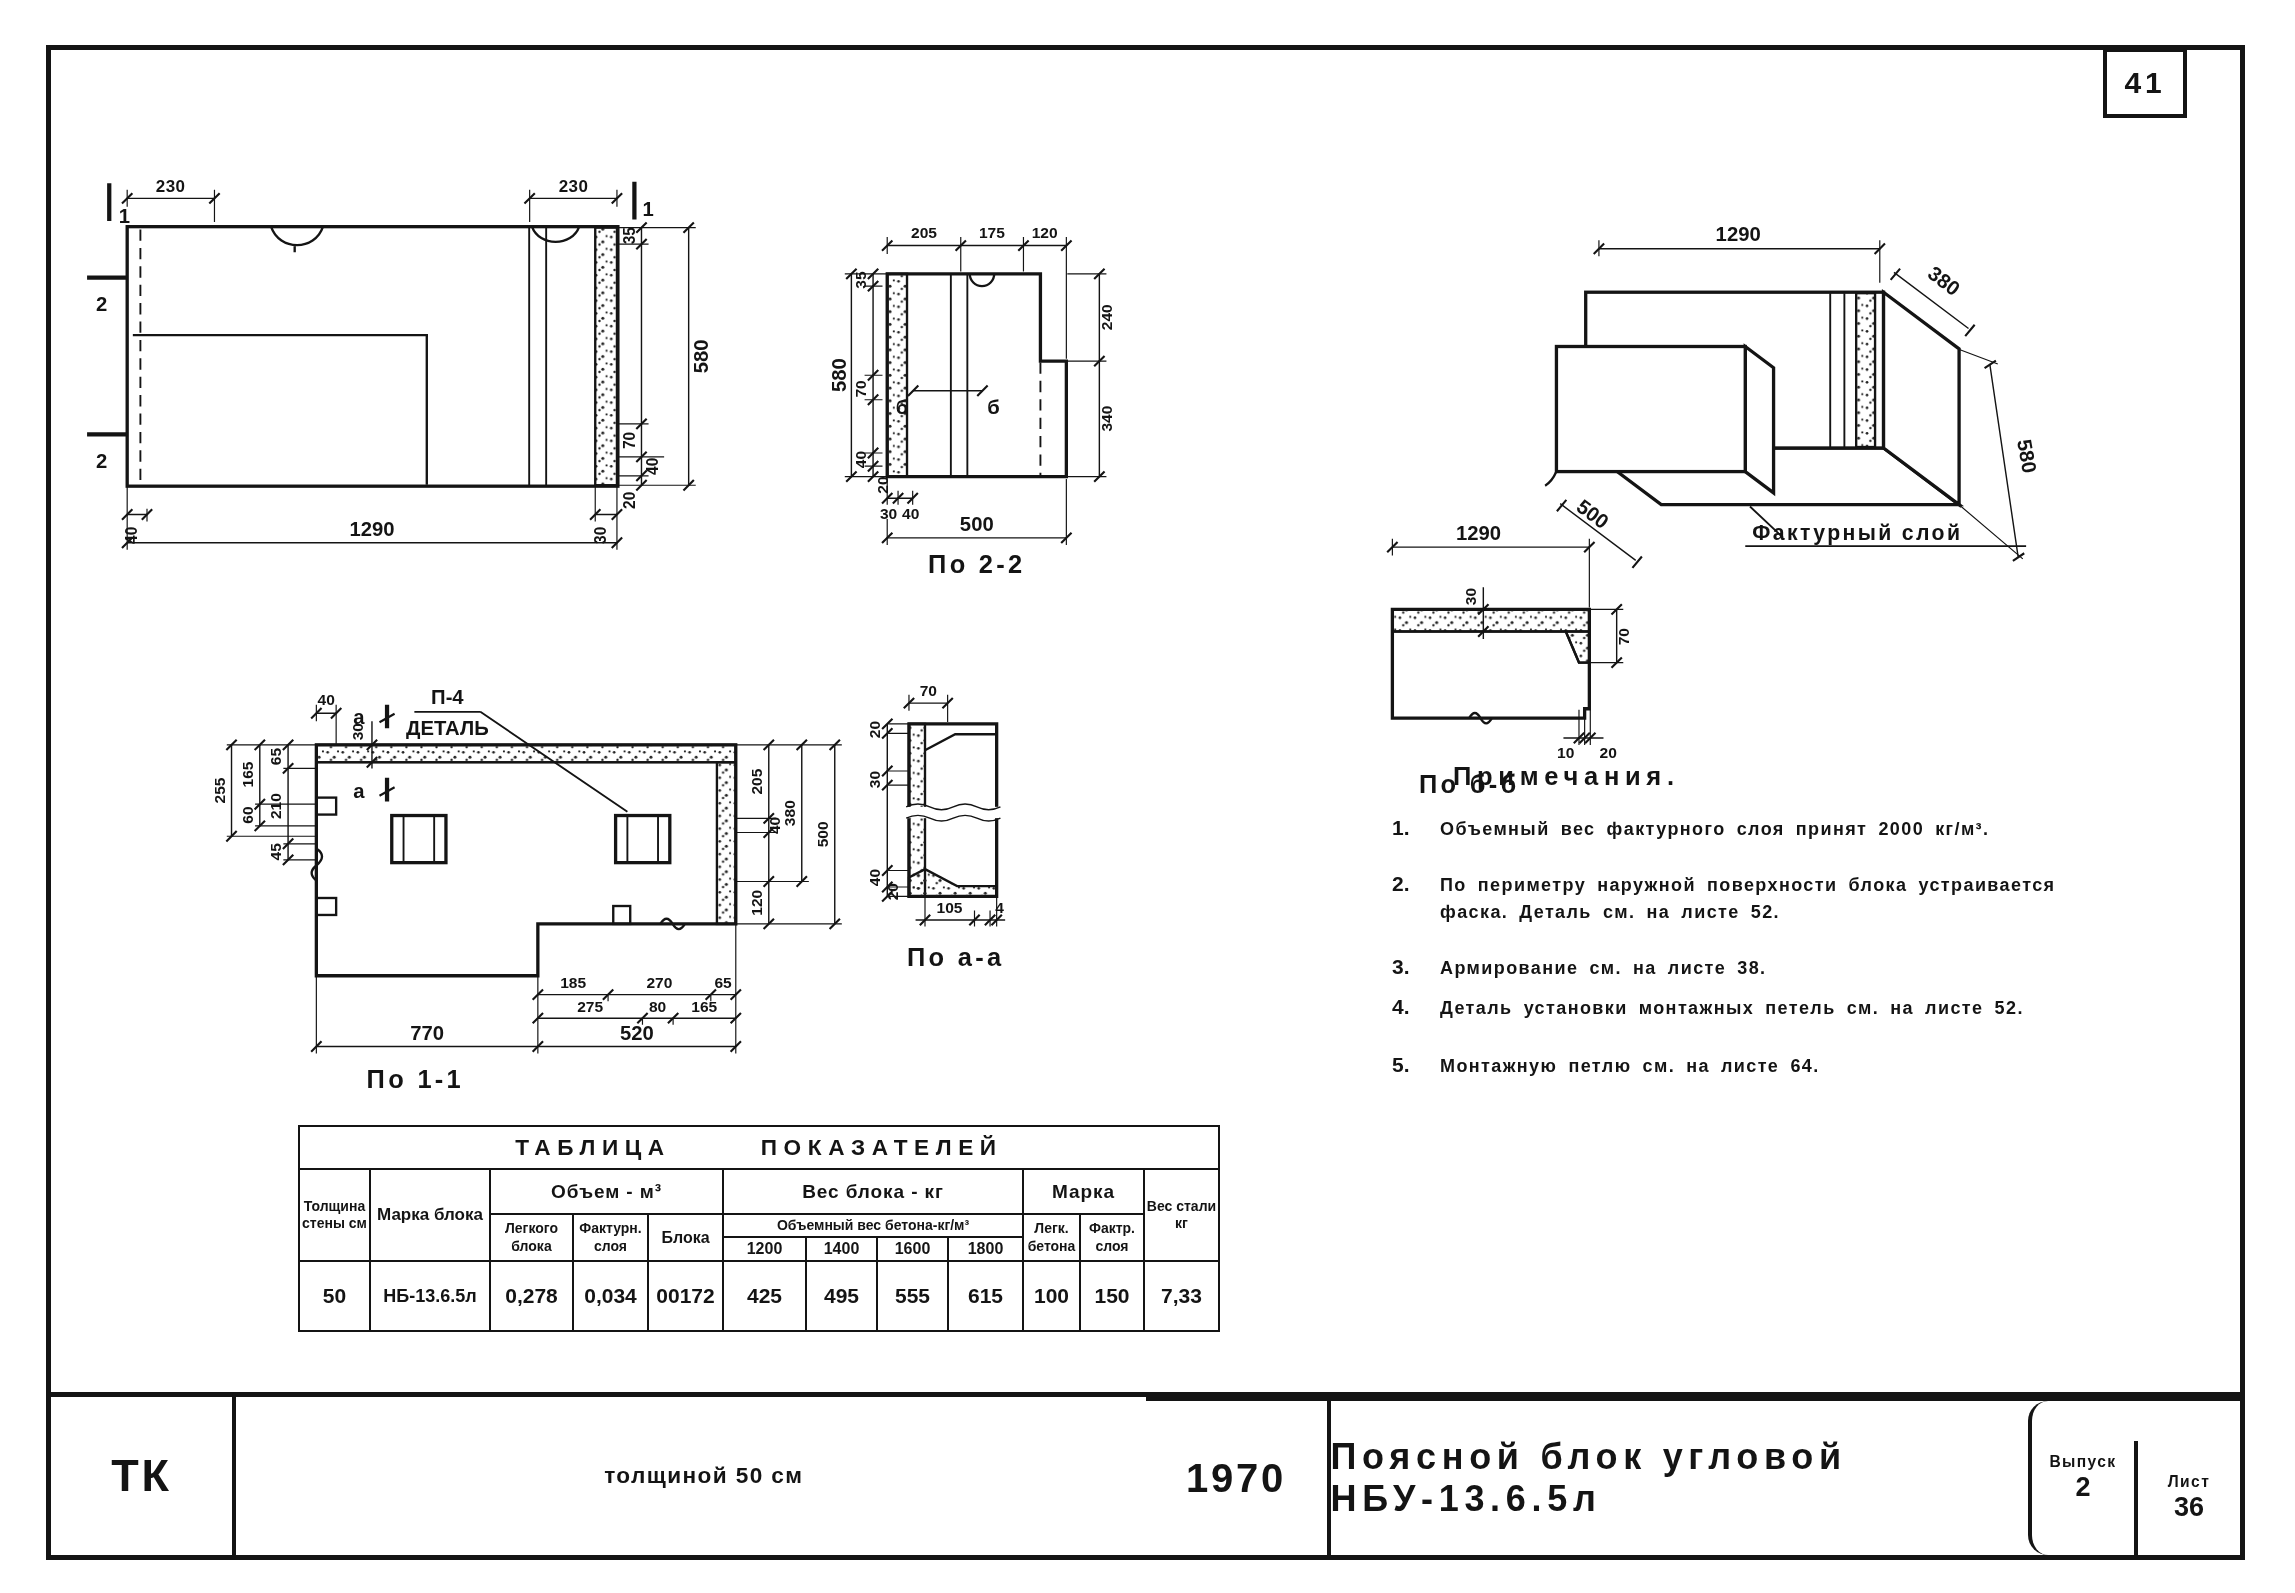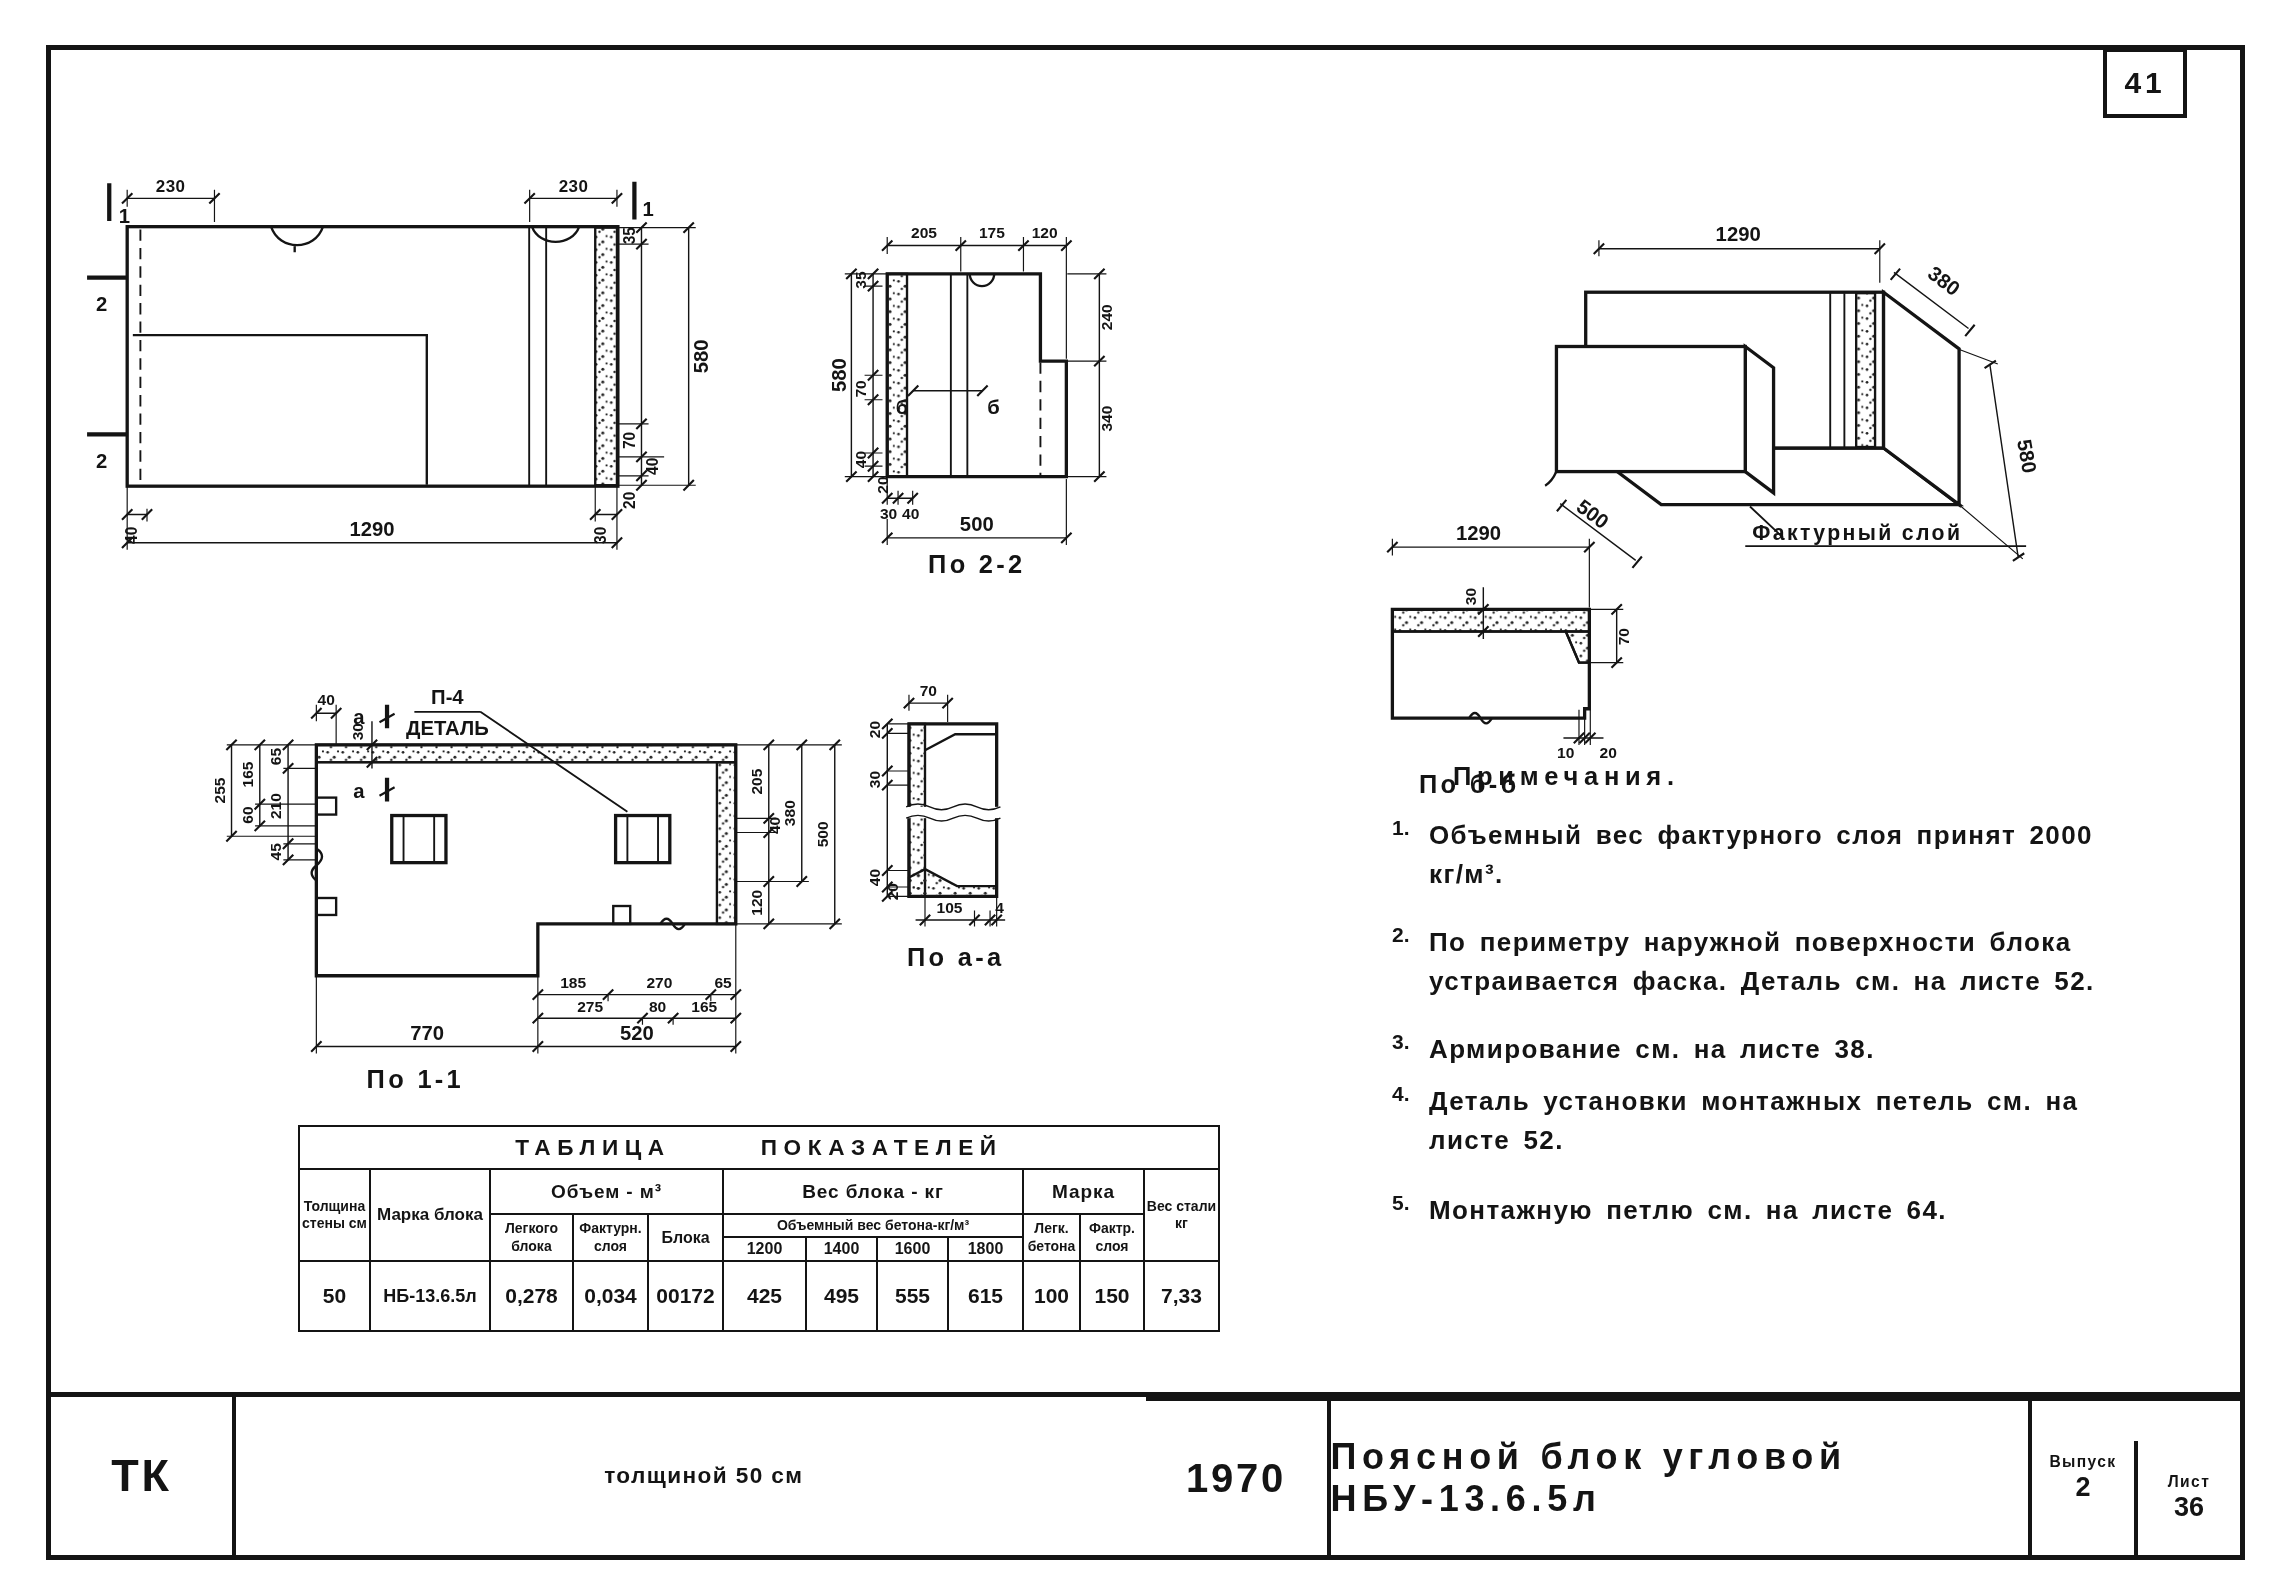--- a/index.html
+++ b/index.html
@@ -28,21 +28,21 @@
   .ds { font:bold 33px "Liberation Sans",sans-serif; fill:#141414; }
   .db { font:bold 43px "Liberation Sans",sans-serif; fill:#141414; }
   .cap { font:bold 54px "Liberation Sans",sans-serif; fill:#141414; letter-spacing:7px; }
   .lbl { font:bold 45px "Liberation Sans",sans-serif; fill:#141414; letter-spacing:5px; }
   .mid { text-anchor:middle; }
   
   .notes { position:absolute; left:1392px; top:762px; width:741px; }
   .notes-title { font-size:25.5px; font-weight:bold; letter-spacing:5.7px; margin-left:61px; }
   .note-item { display:flex; margin-top:24.5px; }
   .note-num { width:37px; flex:0 0 37px; font-size:21px; font-weight:bold; }
-  .note-text { font-size:26px; font-weight:bold; letter-spacing:1.4px; word-spacing:4.7px; line-height:1.5; }
+  .note-text { font-size:18px; font-weight:bold; letter-spacing:1.4px; word-spacing:4.7px; line-height:1.5;margin-left:11px; }
   
   .ind-table { position:absolute; left:298px; top:1125px; border-collapse:collapse; table-layout:fixed;padding-left:7px; }
   .ind-table td { border:2.8px solid #141414; text-align:center; vertical-align:middle;
      font-weight:bold; padding:1.9px 0.9px; background:#fff; }
   .tt { font-size:22.6px; letter-spacing:6.6px; height:43px; }
   .tt .sp { display:inline-block; width:90px; }
   .h1 { font-size:19px; letter-spacing:0.9px; height:45px; }
   .h2 { font-size:14px; line-height:1.25; }
   .h3 { font-size:16px; }
   .dr { font-size:21px; height:70px; }
@@ -55,21 +55,21 @@
     border-right:4.2px solid #141414; font-size:45px; font-weight:bold; letter-spacing:2.8px; }
   .tb-org.year { font-size:40px; }
   .tb-main { flex:1; display:flex; align-items:center; justify-content:center; }
   .tb-t1 { font-size:34px; font-weight:bold; letter-spacing:6.6px; }
   .tb-t1n { font-size:22.6px; font-weight:bold; margin-left:26px; letter-spacing:1.4px; }
   .tb-t2 { font-size:36px; font-weight:bold; letter-spacing:5.7px; }
   .tb-right { flex:0 0 212px; border-left:4.2px solid #141414; display:flex; flex-direction:column;
     align-items:center; justify-content:center; }
   .tb-right .lab { font-size:18px; font-weight:bold; letter-spacing:3.8px; }
   .tb-right .val { font-size:29px; font-weight:bold; letter-spacing:1.9px; margin-top:1.9px; }
-  .tb-right2 { flex:0 0 212px; border-left:4.2px solid #141414; display:flex; }
+  .tb-right2 { flex:0 0 212px; border-left:4.2px solid #141414; display:flex;border-radius:20px; }
   .tb-cell { flex:1; display:flex; flex-direction:column; align-items:center; justify-content:center; }
   .tb-cell + .tb-cell { border-left:4.2px solid #141414;margin-top:40px; }
   .tb-cell .lab { font-size:15.6px; font-weight:bold; letter-spacing:1.4px; }
   .tb-cell .val { font-size:27px; font-weight:bold; margin-top:0.9px; }
 </style>
 </head>
 <body>
 
 <svg width="0" height="0" style="position:absolute">
   <defs>

